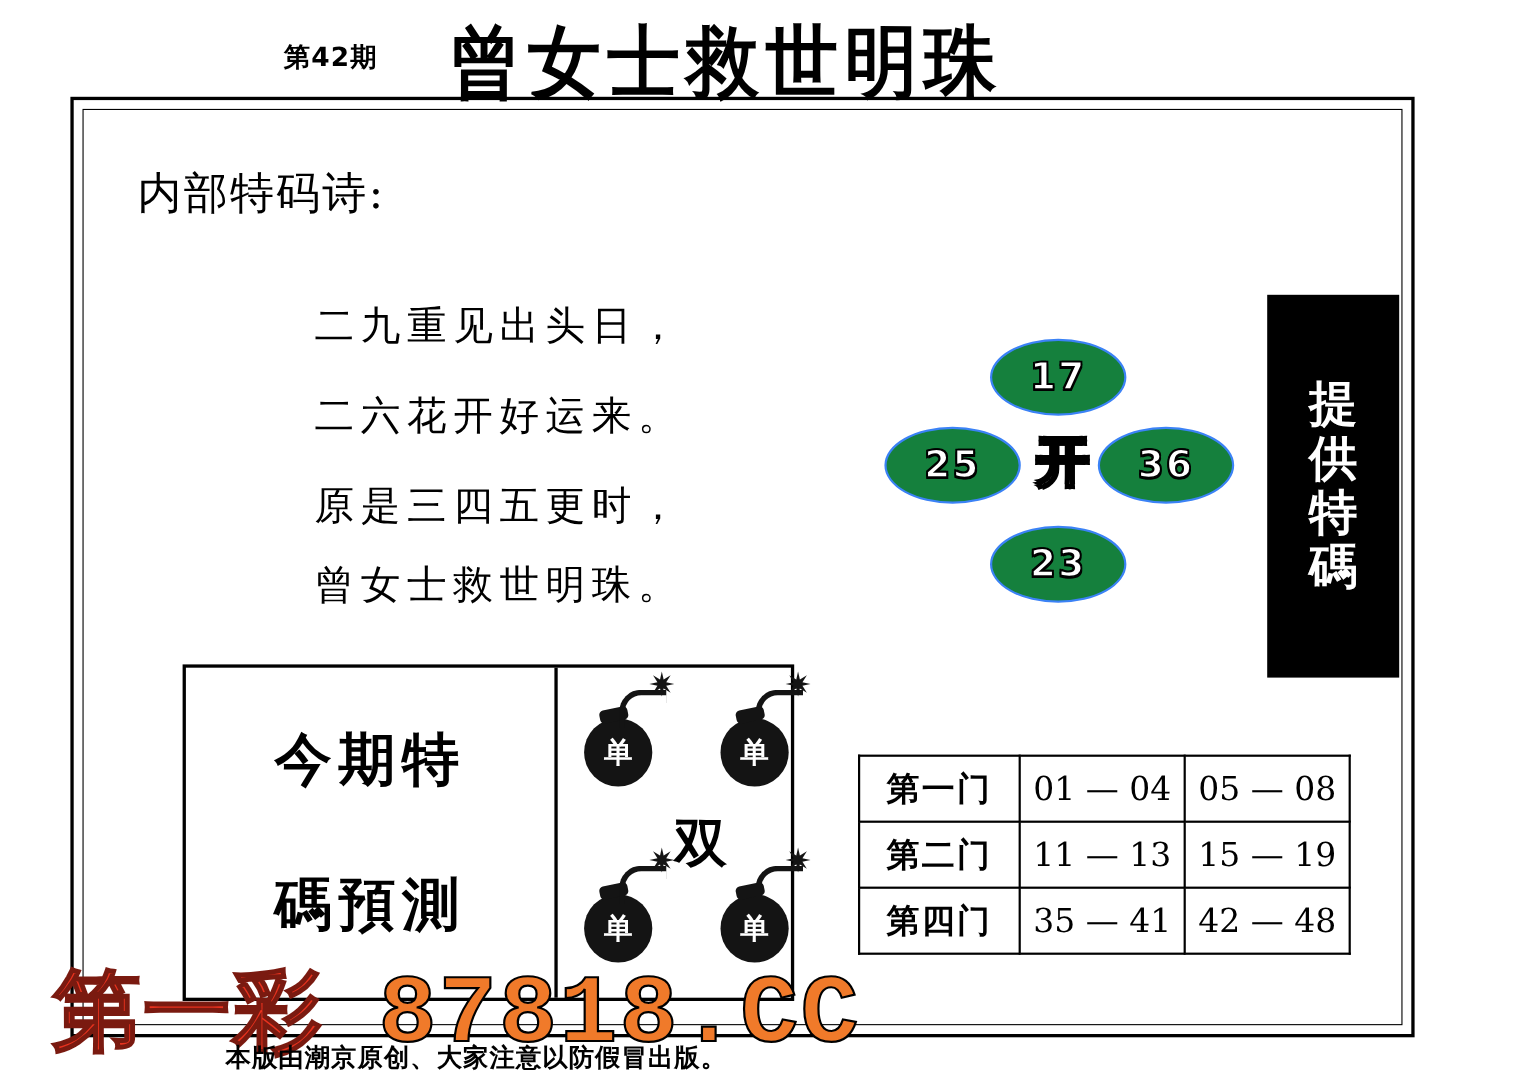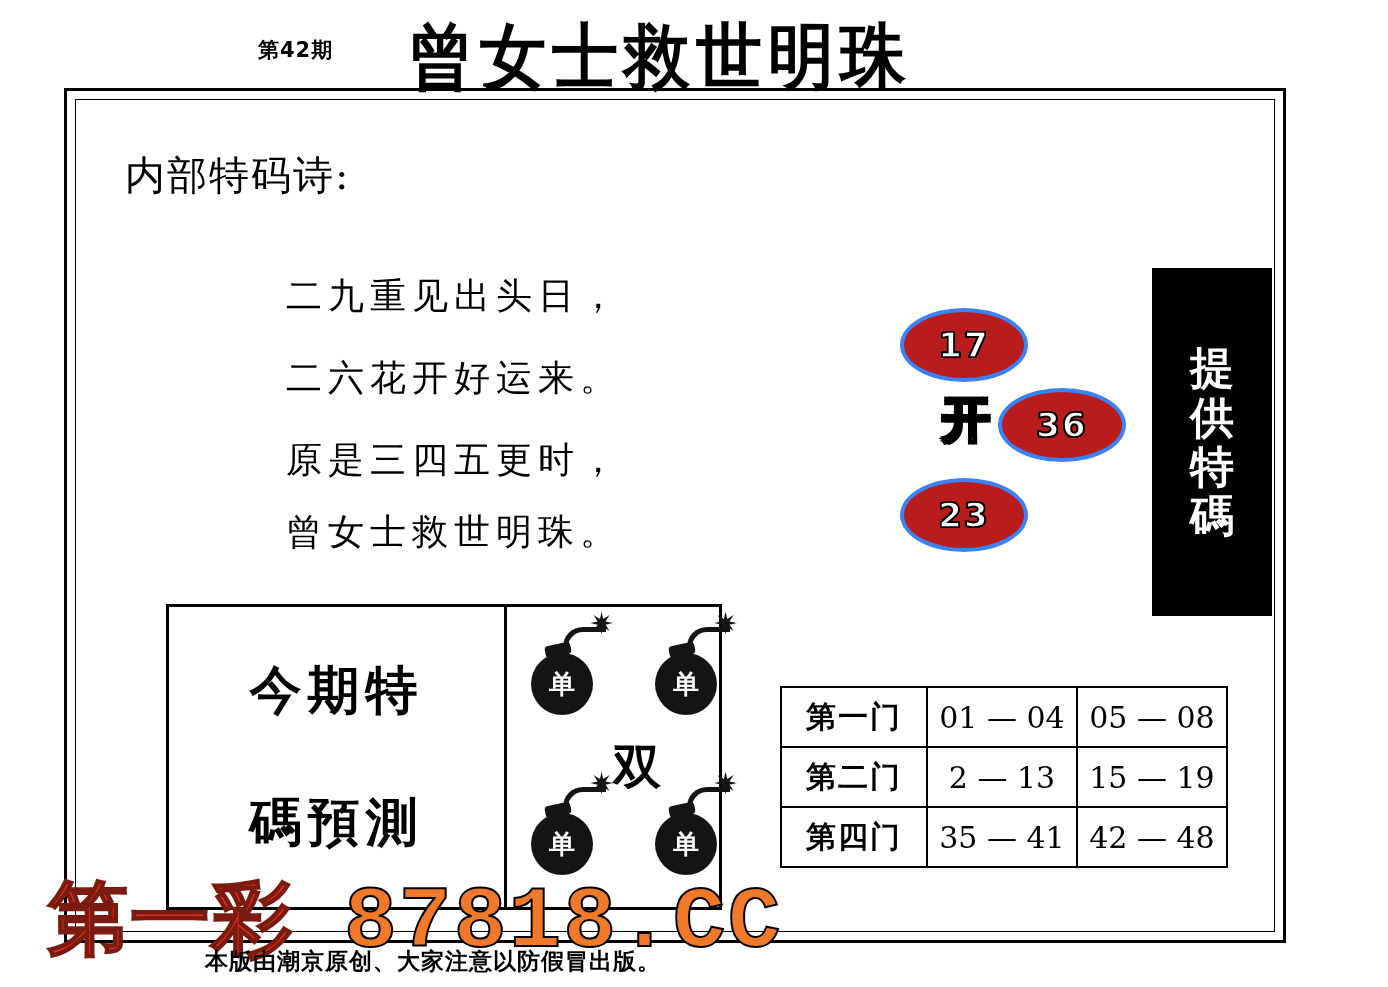--- a/index.html
+++ b/index.html
@@ -14,21 +14,21 @@
     font-family: "DejaVu Serif", "Liberation Serif", serif;
     color: #000;
     overflow: hidden;
   }
 
   
   #issue-label {
     position: absolute;
     left: 258px;
     top: 36px;
-    font-size: 21px;
+    font-size: 24px;
     font-weight: bold;
     letter-spacing: 1px;
     font-family: "DejaVu Sans", "Liberation Sans", sans-serif;
   }
   #main-title {
     position: absolute;
     left: 408px;
     top: 12px;
     font-size: 66px;
     font-weight: bold;
@@ -83,35 +83,35 @@
     position: absolute;
     left: 790px;
     top: 300px;
     width: 350px;
     height: 250px;
   }
   .ball {
     position: absolute;
     width: 120px;
     height: 66px;
-    border: 4px solid #3b82f6;
+    border: 2px solid #3b82f6;
     border-radius: 50%;
     display: flex;
     align-items: center;
     justify-content: center;
     font-size: 34px;
     font-weight: bold;
     font-family: "DejaVu Sans", "Liberation Sans", sans-serif;
     letter-spacing: 2px;
     color: #fff;
     -webkit-text-stroke: 1.5px #000;
     text-shadow:
       -1px -1px 0 #000, 1px -1px 0 #000,
       -1px  1px 0 #000, 1px  1px 0 #000;
-    background: #b91c1c;
+    background: #15803d;
   }
   #ball-top   { left: 110px; top: 8px; }
   #ball-left  { left: 14px;  top: 88px; }
   #ball-right { left: 208px; top: 88px; text-align: center; }
   #ball-bottom{ left: 110px; top: 178px; }
   #ball-center {
     position: absolute;
     left: 146px;
     top: 92px;
     width: 60px;
@@ -305,20 +305,21 @@
 </div>
 
 <div id="poem-heading">内部特码诗:</div>
 <div class="poem-line" id="poem-line-0">二九重见出头日，</div>
 <div class="poem-line" id="poem-line-1">二六花开好运来。</div>
 <div class="poem-line" id="poem-line-2">原是三四五更时，</div>
 <div class="poem-line" id="poem-line-3">曾女士救世明珠。</div>
 
 <div id="balls">
   <div class="ball" id="ball-top">17</div>
+  <div class="ball" id="ball-left">25</div>
   <div id="ball-center">开</div>
   <div class="ball" id="ball-right">36</div>
   <div class="ball" id="ball-bottom">23</div>
 </div>
 
 <div id="banner">
   <div class="ch">提</div>
   <div class="ch">供</div>
   <div class="ch">特</div>
   <div class="ch">碼</div>
@@ -356,21 +357,21 @@
 
 <table id="range-table">
   <tbody>
     <tr>
       <td class="label">第一门</td>
       <td class="val">01 — 04</td>
       <td class="val">05 — 08</td>
     </tr>
     <tr>
       <td class="label">第二门</td>
-      <td class="val">2 — 13</td>
+      <td class="val">11 — 13</td>
       <td class="val">15 — 19</td>
     </tr>
     <tr>
       <td class="label">第四门</td>
       <td class="val">35 — 41</td>
       <td class="val">42 — 48</td>
     </tr>
   </tbody>
 </table>
 

